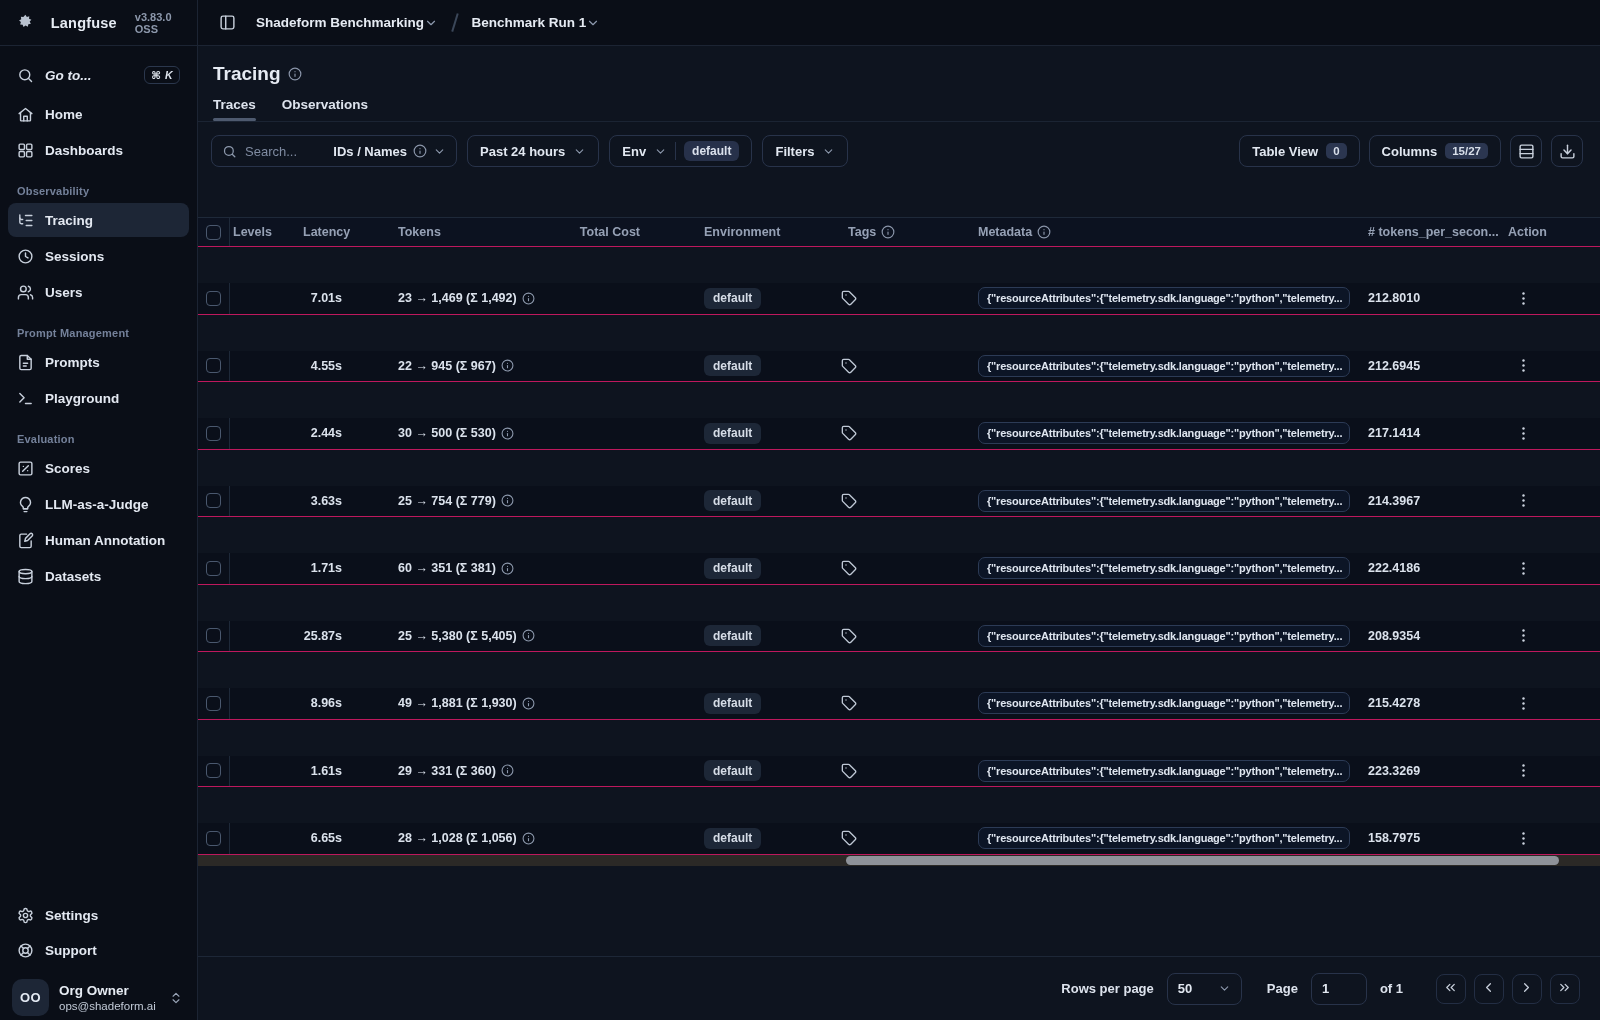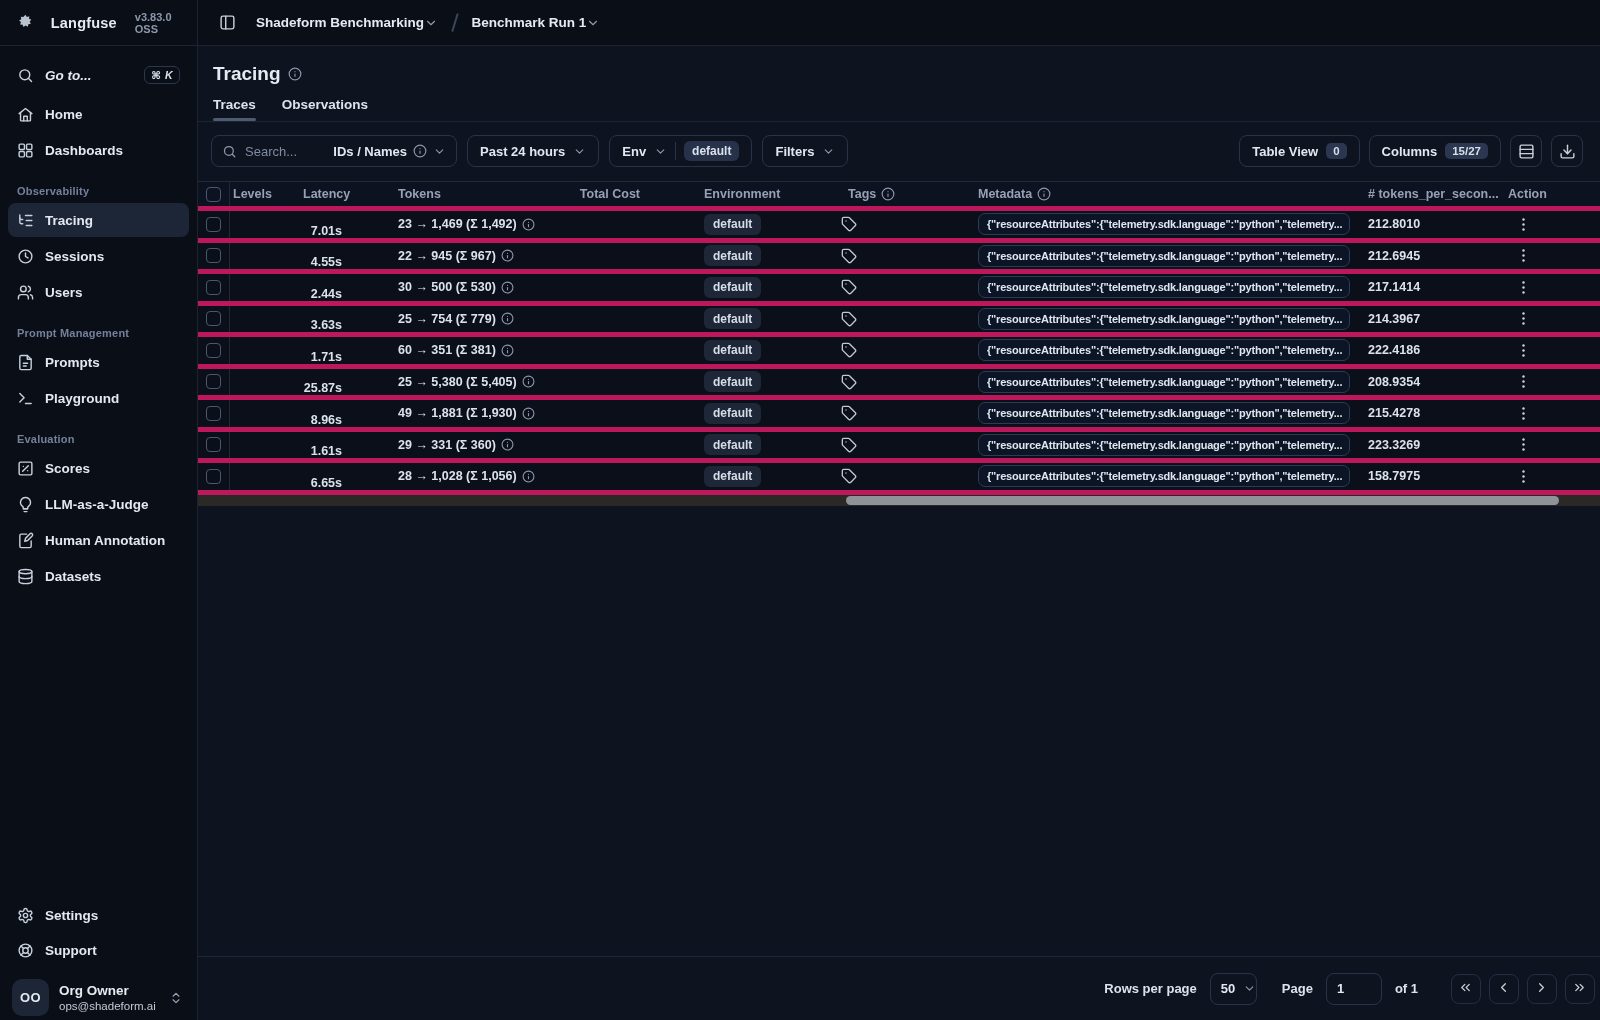--- a/index.html
+++ b/index.html
@@ -96,33 +96,33 @@
   .tb-iconbtn svg { width:17px; height:17px; }
   .search-ic { width:15px; height:15px; color:#8d99ad; display:flex; flex:none; }
   .search-ic svg { width:100%; height:100%; }
 
   
   .table { width:100%; }
   .trow {
     display:grid;
     grid-template-columns:32px 63px 95px 168px 100px 182px 130px 390px 140px 50px;
     align-items:center; height:31.5px;
-    background:#0a0f1a; border-bottom:5px solid #be185d;
-    font-size:12.5px; font-weight:700; color:#dbe2ec;
+    background:#0a0f1a; border-bottom:1px solid #be185d;
+    font-size:12.5px; font-weight:700; color:#dbe2ec;margin-top:36px;
   }
   .trow.thead {
     height:30px; background:#0c1220; border-top:1px solid #1e2939;
     color:#96a1b5; font-weight:700;
   }
   .cell { padding-left:10px; white-space:nowrap; overflow:hidden; display:flex; align-items:center; gap:5px; height:100%; }
   .c-cb { padding:0; justify-content:center; border-right:1px solid #1e2939; }
   .checkbox { width:15px; height:15px; border:1.4px solid #4a586e; border-radius:4px; background:transparent; cursor:pointer; }
   .c-levels { padding-left:3px; }
   .c-latency-h { padding-left:10px; }
-  .c-latency { justify-content:flex-end; padding-right:46px;align-items:flex-end; }
+  .c-latency { justify-content:flex-end; padding-right:46px; }
   .c-cost { justify-content:flex-end; padding-right:16px; }
   .c-env { padding-left:48px; }
   .env-badge { background:#1d2737; border-radius:6px; padding:3.5px 9px; font-size:12px; font-weight:700; color:#d6dde7; }
   .c-tags { padding-left:3px; }
   .tag-ic { width:16px; height:16px; color:#bfc8d5; display:flex; cursor:pointer; }
   .tag-ic svg { width:100%; height:100%; }
   .md-box {
     border:1px solid #2c3b56; background:#0c1526; border-radius:7px;
     height:22px; display:flex; align-items:center; padding:0 8px; margin-right:8px; width:374px;
     font-size:11px; font-weight:700; letter-spacing:-.2px; color:#dfe6f0;
@@ -136,24 +136,24 @@
 
   
   .hscroll { position:relative; height:11px; background:#2b2926; }
   .hscroll-thumb { position:absolute; top:1px; bottom:1px; left:46.2%; width:50.9%; background:#8e9299; border-radius:6px; cursor:grab; }
 
   .main-spacer { flex:1; background:#0e141f; }
 
   
   .pagination {
     border-top:1px solid #1d2737; height:64px; flex:none;
-    display:flex; align-items:center; justify-content:flex-end; gap:13px; padding-right:5px;
+    display:flex; align-items:center; justify-content:flex-end; gap:13px; padding-right:20px;
     font-size:13px; font-weight:700; color:#dde3ed;
   }
-  .pg-select { width:47px; justify-content:space-between; padding:0 10px; }
+  .pg-select { width:75px; justify-content:space-between; padding:0 10px; }
   .pg-input {
     width:56px; height:32px; border:1px solid #28334a; border-radius:8px; background:transparent;
     padding:0 10px; font-family:inherit; font-size:13px; font-weight:700; color:#e2e8f1; outline:none;
   }
   .pg-nav { display:flex; gap:8px; margin-left:20px; }
   .pg-btn {
     width:30px; height:30px; border:1px solid #232e44; border-radius:8px;
     display:flex; align-items:center; justify-content:center; color:#8d99ad; cursor:pointer;
   }
   .pg-btn svg { width:15px; height:15px; }

